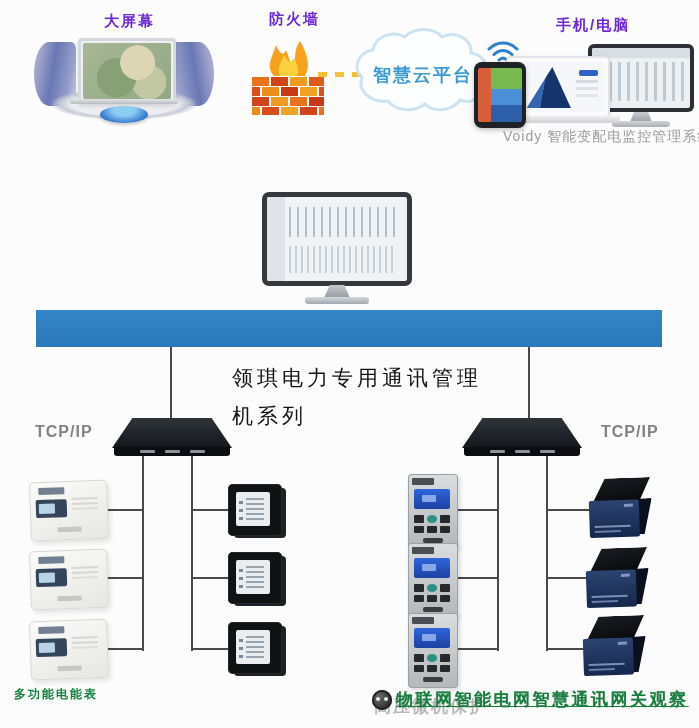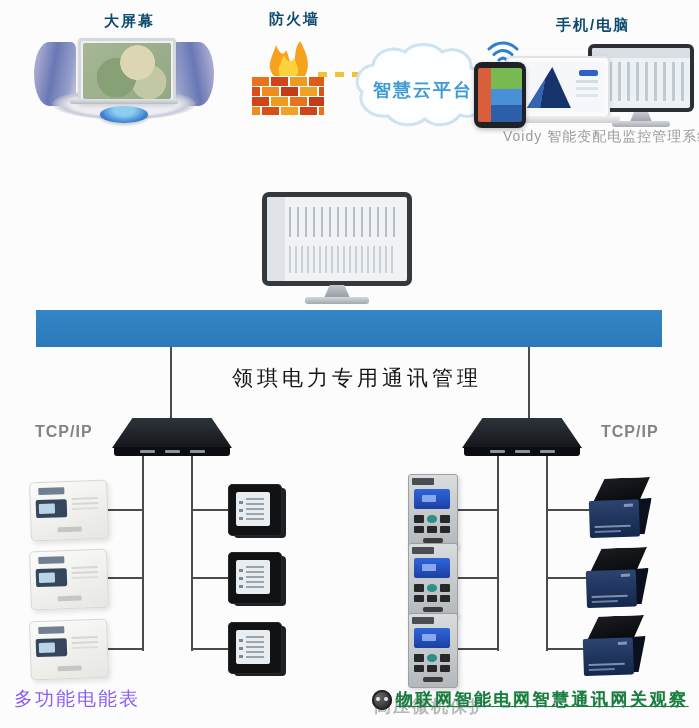--- a/index.html
+++ b/index.html
@@ -1,20 +1,20 @@
 <!DOCTYPE html>
 <html><head>
 <meta charset="utf-8">
 <style>
   html,body{margin:0;padding:0;background:#fff;}
   #stage{position:relative;width:699px;height:728px;background:#fcfcfc;overflow:hidden;
          font-family:"Liberation Sans","DejaVu Sans",sans-serif;}
   .abs{position:absolute;}
-  .lbl{position:absolute;font-weight:bold;color:#0c4a6e;font-size:15px;letter-spacing:2px;white-space:nowrap;}
-  .lbl-gray{position:absolute;font-weight:normal;color:#8b5cf6;font-size:19px;letter-spacing:2px;white-space:nowrap;}
+  .lbl{position:absolute;font-weight:bold;color:#6d28d9;font-size:15px;letter-spacing:2px;white-space:nowrap;}
+  .lbl-gray{position:absolute;font-weight:bold;color:#15803d;font-size:12px;letter-spacing:2px;white-space:nowrap;}
   .lbl-faint{position:absolute;font-weight:bold;color:#b6b6b6;font-size:17px;letter-spacing:2px;white-space:nowrap;}
 
   
   .bs-panel{position:absolute;top:42px;width:42px;height:64px;opacity:.92;}
   .bs-left{left:34px;background:linear-gradient(100deg,#b8b4d6 0%,#5c6cae 45%,#8d97c6 80%,#c8ccE2 100%);
            border-radius:16px 5px 5px 16px / 34px 8px 8px 34px;}
   .bs-right{left:172px;background:linear-gradient(260deg,#b8b4d6 0%,#5c6cae 45%,#8d97c6 80%,#c8ccE2 100%);
             border-radius:5px 16px 16px 5px / 8px 34px 34px 8px;}
   .bs-ring{position:absolute;left:52px;top:88px;width:144px;height:32px;border-radius:50%;
            background:radial-gradient(ellipse at 50% 50%, #eceef2 0 52%, #c6cad6 62%, rgba(200,204,214,0) 73%);}
@@ -182,21 +182,21 @@
     <rect x="2" y="69" width="8" height="8" fill="#ef8c1e"></rect>
     <rect x="12" y="69" width="17" height="8" fill="#d94f1a"></rect>
     <rect x="31" y="69" width="17" height="8" fill="#f0a224"></rect>
     <rect x="50" y="69" width="17" height="8" fill="#cf4419"></rect>
     <rect x="69" y="69" width="5" height="8" fill="#e8721d"></rect>
   </svg>
 
   <div class="dash" style="left:318px;top:72px;width:42px;"></div>
   <div class="dash" style="left:489px;top:72px;width:46px;"></div>
 
-  <div class="abs" style="left:348px;top:42px;width:150px;height:90px;">
+  <div class="abs" style="left:348px;top:27px;width:150px;height:90px;">
     <svg width="150" height="90" viewBox="0 0 150 90">
       <path d="M40 74 C22 76 9 63 14 50 C4 42 10 25 25 23 C27 9 45 3 57 10 C65 0 86 0 94 10 C108 3 124 12 123 26 C138 28 144 45 133 55 C139 67 126 78 112 73 C104 84 86 86 77 77 C66 86 48 84 40 74 Z" fill="#fdfeff" stroke="#cde3f1" stroke-width="3"></path>
     </svg>
     <div style="position:absolute;left:0;right:0;top:36px;text-align:center;font-size:18px;font-weight:bold;color:#3d9ad2;letter-spacing:2px;">智慧云平台</div>
   </div>
 
   <svg class="wifi" width="34" height="27" viewBox="0 0 34 27">
     <g fill="none" stroke="#2f7fd0" stroke-width="3" stroke-linecap="round">
       <path d="M3 9 C11 1 23 1 31 9"></path>
       <path d="M8 14.5 C13.5 9 20.5 9 26 14.5"></path>
@@ -238,20 +238,21 @@
   </div>
   <div class="ws-neck"></div>
   <div class="ws-base"></div>
 
   <div class="busbar"></div>
 
   <div class="vline" style="left:170px;top:347px;height:73px;"></div>
   <div class="vline" style="left:528px;top:347px;height:71px;"></div>
 
   <div class="serif-line" style="left:232px;top:364px;">领琪电力专用通讯管理</div>
+  <div class="serif-line" style="left:232px;top:402px;">机系列</div>
 
   <div class="tcpip" style="left:35px;top:423px;">TCP/IP</div>
   <div class="tcpip" style="left:601px;top:423px;">TCP/IP</div>
 
   <div class="switch" style="left:112px;top:418px;">
     <div class="sw-top"></div>
     <div class="sw-front">
       <div class="sw-port"></div>
         <div class="sw-port"></div>
         <div class="sw-port"></div>

